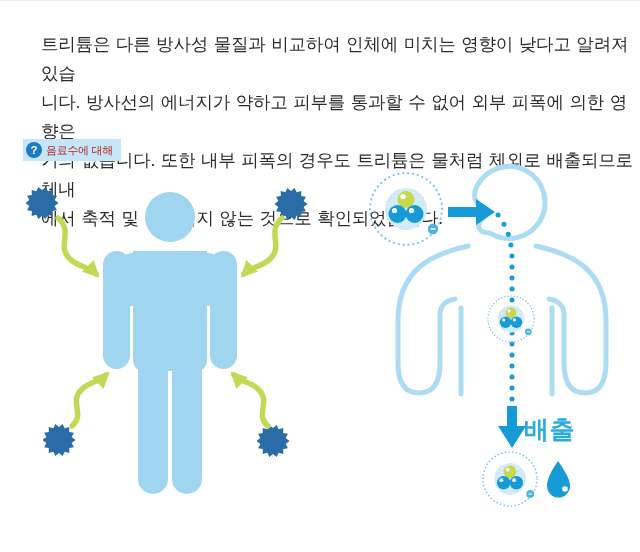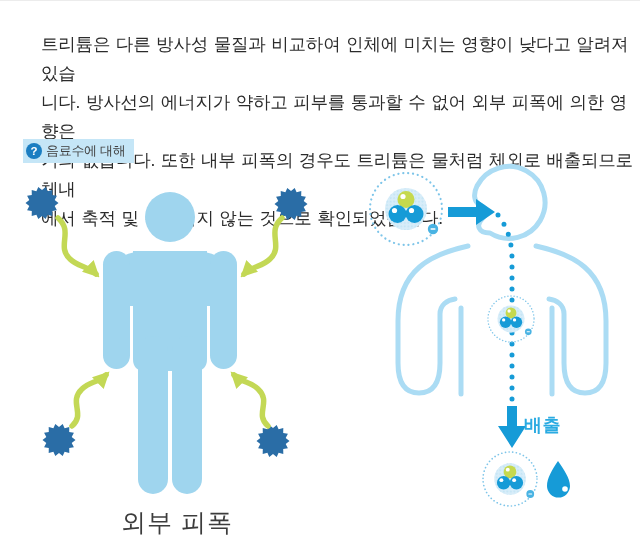--- a/index.html
+++ b/index.html
@@ -12,32 +12,32 @@
     position:absolute;left:25px;top:13px;width:596px;margin:16px;
     font-size:17.5px;line-height:29px;color:var(--text,#2b2b2b);
     white-space:pre-line;word-spacing:1px;letter-spacing:-0.2px;
   }
   .link{
     position:absolute;left:23px;top:138px;
     display:inline-flex;align-items:center;gap:4px;
     background:var(--link-bg,#c5e6f7);padding:3px 8px 3px 3px;
     text-decoration:none;cursor:pointer;
   }
-  .link-label{font-size:13px;color:#404040;letter-spacing:-0.3px;}
+  .link-label{font-size:11px;color:#b91c1c;letter-spacing:-0.3px;}
   .qicon{
     display:inline-flex;align-items:center;justify-content:center;
     width:16px;height:16px;border-radius:50%;
     background:var(--link-icon-bg,#1b7ec2);
     color:#ffffff;font-size:11.5px;font-weight:bold;line-height:16px;
   }
   .fig-left{position:absolute;left:0;top:175px;}
   .fig-right{position:absolute;left:320px;top:160px;}
   .discharge{
     position:absolute;left:524px;top:412px;
-    font-size:18px;font-weight:bold;color:var(--discharge-label,#2aabe2);
+    font-size:25px;font-weight:bold;color:var(--discharge-label,#2aabe2);
     letter-spacing:0.5px;
   }
   .caption{
     position:absolute;width:200px;text-align:center;
     font-size:25px;color:var(--caption,#3c3c3c);letter-spacing:1px;
   }
   .cap-ext{left:77px;top:505px;}
   .cap-int{left:424px;top:509px;}
 </style>
 </head>
@@ -150,15 +150,14 @@
           <circle cx="196.375" cy="321.75" r="6.75" style="fill:var(--accent-blue,#169bd7)"></circle>
           <circle cx="194.125" cy="319.125" r="1.9500000000000002" fill="#ffffff"></circle>
           <circle cx="210.25" cy="333" r="3.9000000000000004" style="fill:var(--atom-electron,#49b3e3)"></circle>
           <rect x="208.3" y="332.4" width="3.9000000000000004" height="1.2000000000000002" rx="0.6000000000000001" fill="#ffffff"></rect>
         </g>
       </g>
   </svg>
 
   <span class="discharge">배출</span>
 
-  <div class="caption cap-ext">외부 피폭</div>
 
 </div>
 
 </body></html>

